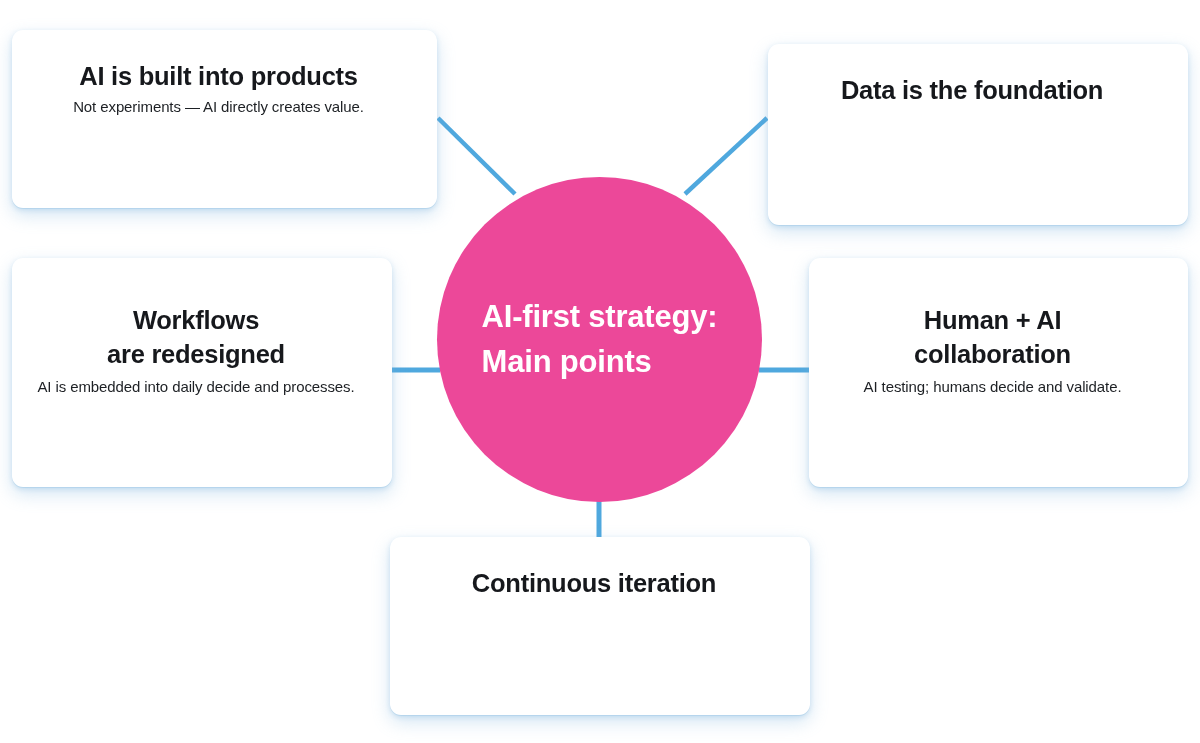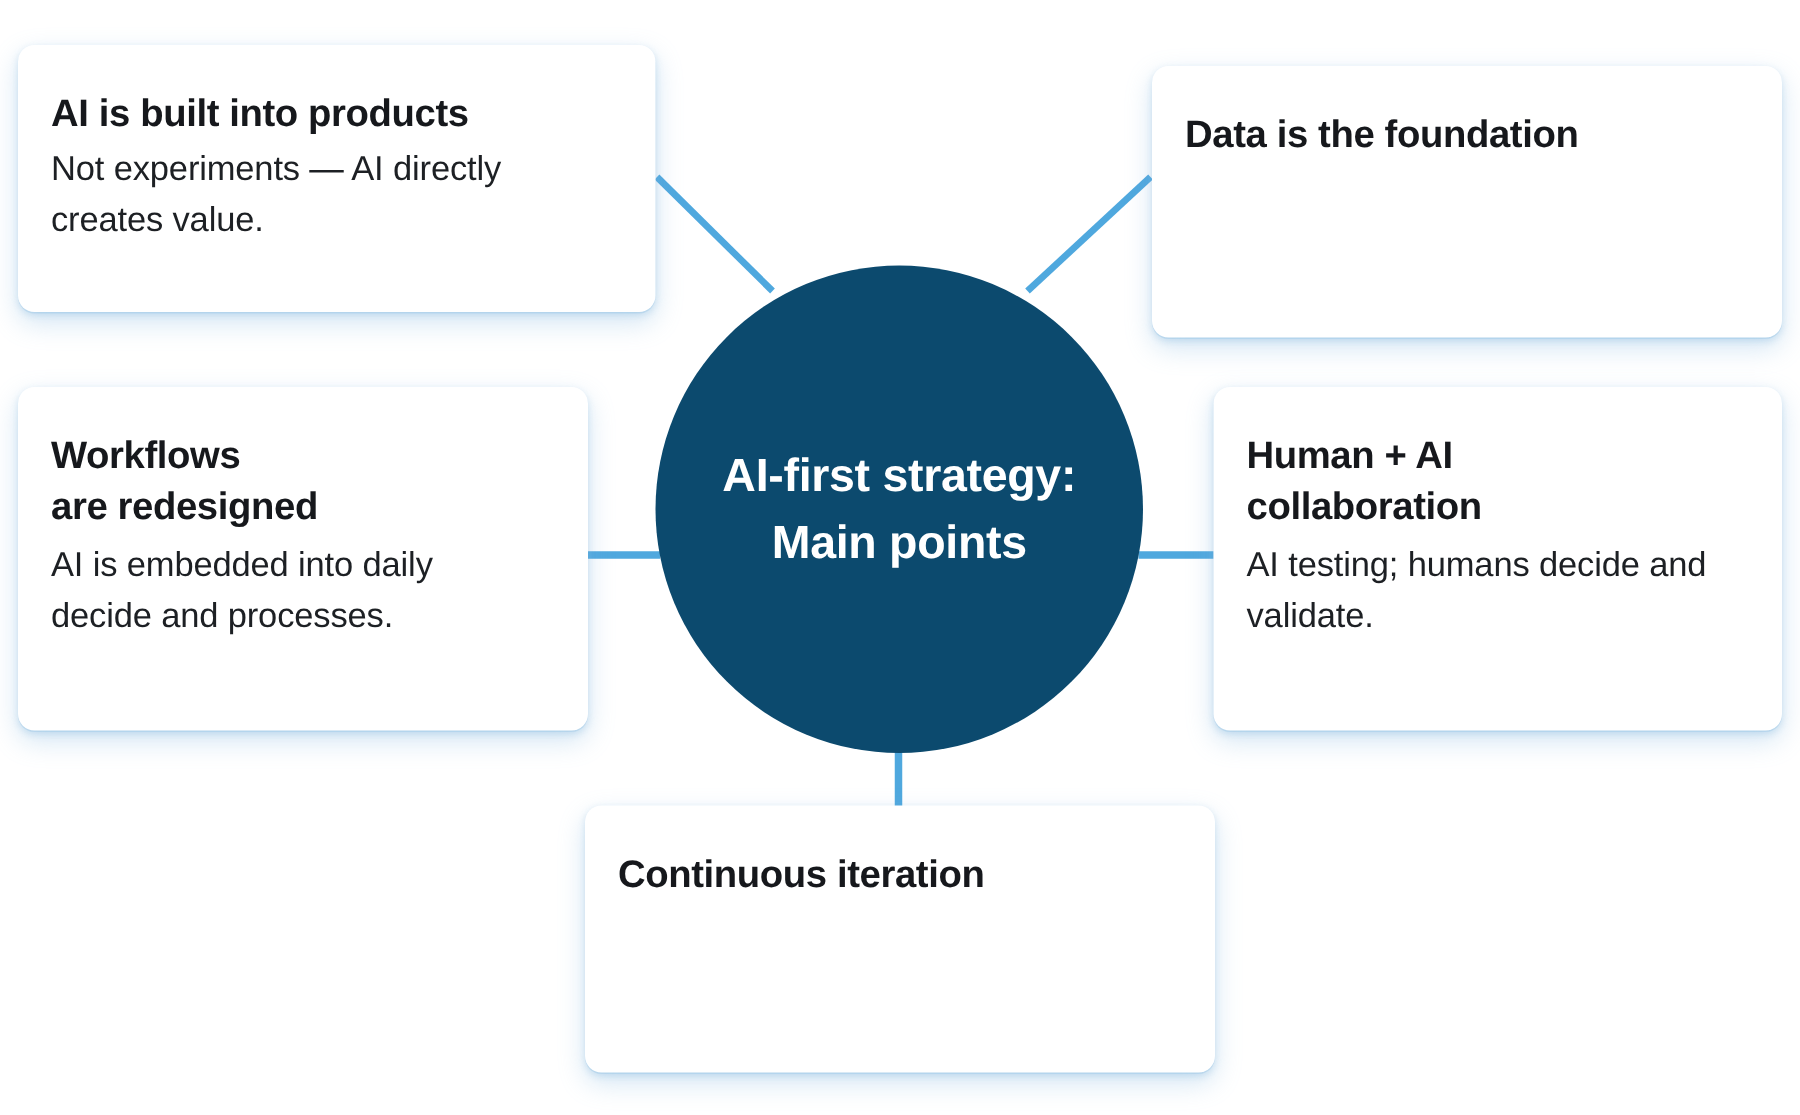--- a/index.html
+++ b/index.html
@@ -32,26 +32,25 @@
   }
 
   
   .hub {
     position: absolute;
     left: 437px;
     top: 177px;
     width: 325px;
     height: 325px;
     border-radius: 50%;
-    background: #0c4a6e;
+    background: #ec4899;
     z-index: 2;
     display: flex;
     align-items: center;
     justify-content: center;
-    text-align: center;
   }
   .hub-text {
     color: #ffffff;
     font-size: 31px;
     font-weight: 700;
     line-height: 1.42;
     letter-spacing: -0.2px;
     padding: 0 26px;
     white-space: pre-line;
   }
@@ -63,49 +62,50 @@
     border-radius: 11px;
     z-index: 3;
     box-shadow:
       0 2px 5px rgba(120, 175, 220, 0.30),
       0 7px 18px rgba(125, 180, 222, 0.33),
       0 1px 0 rgba(200, 225, 243, 0.55);
     padding: 30px 34px 26px 22px;
     display: flex;
     flex-direction: column;
     justify-content: flex-start;
+    text-align: center;
   }
 
   .card-title {
     font-size: 25.5px;
     font-weight: 700;
     color: #16181c;
     line-height: 1.33;
     letter-spacing: -0.25px;
     margin-bottom: 2px;
   }
 
   .card-body {
-    font-size: 23px;
+    font-size: 15px;
     font-weight: 400;
     color: #1d2024;
     line-height: 1.47;
     letter-spacing: -0.1px;
   }
 
   
   #card-0 { left: 12px;  top: 30px;  width: 425px; height: 178px; }
   #card-1 { left: 768px; top: 44px;  width: 420px; height: 181px; }
   #card-2 { left: 12px;  top: 258px; width: 380px; height: 229px; }
   #card-3 { left: 809px; top: 258px; width: 379px; height: 229px; }
   #card-4 { left: 390px; top: 537px; width: 420px; height: 178px; }
 
   
   #card-2 .card-title,
-  #card-3 .card-title { margin-bottom: 4px; }
+  #card-3 .card-title { margin-bottom: 4px; margin-top: 16px; }
 </style>
 </head>
 <body>
 
 <div id="diagram">
 
   <svg id="connectors" viewBox="0 0 1200 743" width="1200" height="743" aria-hidden="true">
     <line x1="515" y1="194" x2="438" y2="118" stroke="#4FA8DE" stroke-width="4.5" stroke-linecap="butt"></line>
     <line x1="685" y1="194" x2="767" y2="118" stroke="#4FA8DE" stroke-width="4.5" stroke-linecap="butt"></line>
     <line x1="440" y1="370" x2="391" y2="370" stroke="#4FA8DE" stroke-width="5" stroke-linecap="butt"></line>

